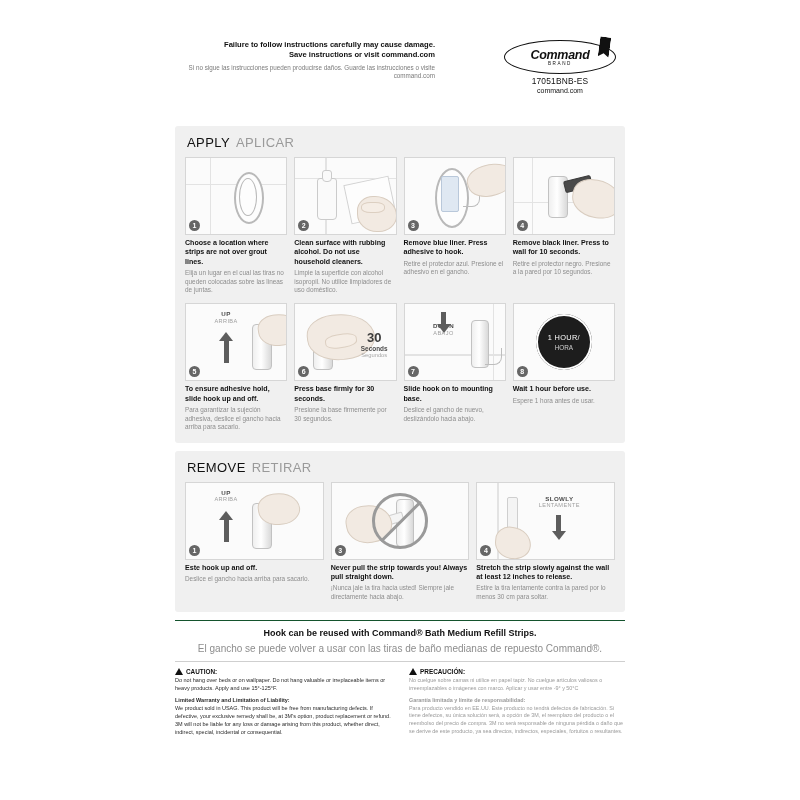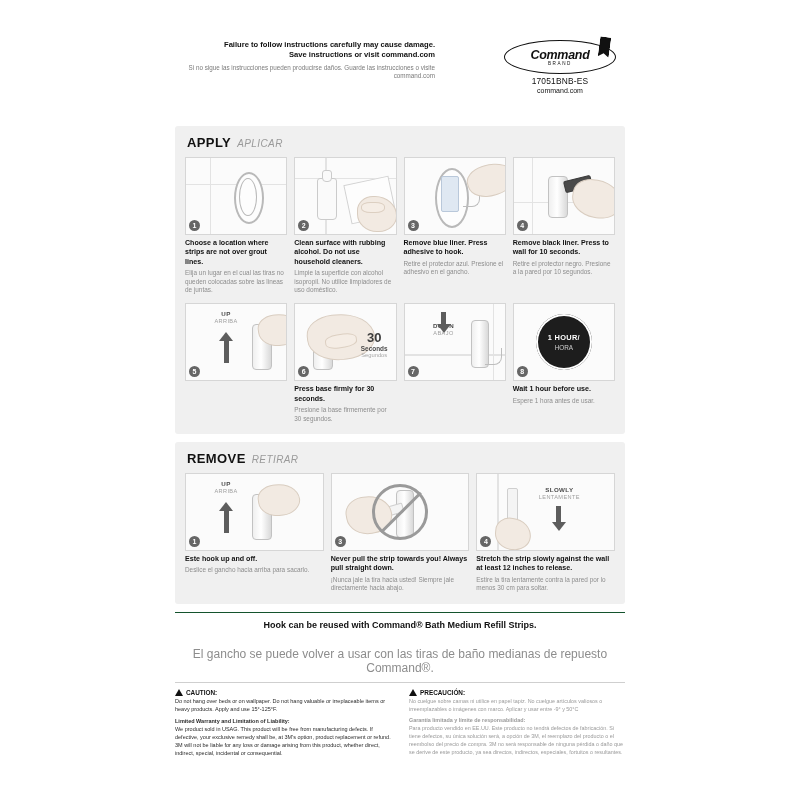--- a/index.html
+++ b/index.html
@@ -110,29 +110,28 @@
     margin-bottom: 8px;
   }
   .panel-title {
     margin: 0 0 7px 2px;
     display: flex;
     align-items: baseline;
     gap: 6px;
   }
   .panel-title .main {
     font-size: 13px;
-    font-weight: bold;
+    font-weight: normal;
     letter-spacing: 0.4px;
     color: #111;
   }
   .panel-title .sub {
-    font-size: 10px;
+    font-size: 13px;
     color: #9a9a9a;
     letter-spacing: 0.4px;
-    font-style: italic;
   }
 
   .row {
     display: flex;
     gap: 7px;
   }
   .row + .row { margin-top: 9px; }
   .step {
     width: 100%;
     flex: 1 1 0;
@@ -289,21 +288,21 @@
     background: #1d1d1d;
     color: #fff;
     display: flex;
     flex-direction: column;
     align-items: center;
     justify-content: center;
     box-shadow: 0 0 0 2px #fff inset;
   }
   .clock .t1 {
     font-size: 7.4px;
-    font-weight: bold;
+    font-weight: normal;
     letter-spacing: 0.3px;
     text-align: center;
     line-height: 1.15;
   }
   .clock .t2 {
     font-size: 6.4px;
     color: #cfcfcf;
     margin-top: 1px;
   }
   .secs {
@@ -344,23 +343,23 @@
     padding-top: 7px;
     text-align: center;
     margin-top: 2px;
   }
   .reuse-en {
     font-size: 9px;
     font-weight: bold;
     color: #111;
   }
   .reuse-es {
-    font-size: 12px;
+    font-size: 10px;
     color: #8d8d8d;
-    margin-top: 17px;
+    margin-top: 5px;
   }
   .rule {
     border: 0;
     border-top: 1px solid #cfcfcf;
     margin: 7px 0 6px 0;
   }
 
   
   .legal {
     display: flex;
@@ -499,20 +498,24 @@
           <div class="tile-bg"></div>
           <div class="lbl-small" style="left:20px;top:6px;width:40px;">
             <span>UP</span>
             <span class="es">ARRIBA</span>
           </div>
           <div class="arrow-up" style="left:33px;top:28px"></div>
           <div class="arrow-stem" style="left:37.5px;top:37px;height:22px"></div>
           <div class="hook-body" style="left:66px;top:20px;width:18px;height:44px"></div>
           <div class="hand" style="left:72px;top:10px;width:40px;height:30px;transform:rotate(-8deg)"></div>
           <div class="badge">5</div>
+        </div>
+        <div class="cap">
+          <div class="cap-en">To ensure adhesive hold, slide hook up and off.</div>
+          <div class="cap-es">Para garantizar la sujeción adhesiva, deslice el gancho hacia arriba para sacarlo.</div>
         </div>
       </div>
 
       <div class="step">
         <div class="imgbox">
           <div class="tile-bg"></div>
           <div class="hook-body" style="left:18px;top:24px;width:18px;height:40px"></div>
           <div class="hand" style="left:12px;top:10px;width:66px;height:44px;transform:rotate(-6deg)"></div>
           <div class="finger" style="left:30px;top:30px;width:30px;height:12px;transform:rotate(-8deg)"></div>
           <div class="badge">6</div>
@@ -536,20 +539,24 @@
           <div class="lbl-small" style="left:16px;top:18px;width:46px">
             <span>DOWN</span>
             <span class="es">ABAJO</span>
           </div>
           <div class="arrow-stem" style="left:36.5px;top:8px;height:12px"></div>
           <div class="arrow-down" style="left:32px;top:20px"></div>
           <div class="hook-body" style="left:66px;top:16px;width:16px;height:46px"></div>
           <div class="hook-arm" style="left:80px;top:44px;width:16px;height:16px"></div>
           <div class="badge">7</div>
         </div>
+        <div class="cap">
+          <div class="cap-en">Slide hook on to mounting base.</div>
+          <div class="cap-es">Deslice el gancho de nuevo, deslizándolo hacia abajo.</div>
+        </div>
       </div>
 
       <div class="step">
         <div class="imgbox">
           <div class="tile-bg"></div>
           <div class="clock">
             <div class="t1">1 HOUR/</div>
             <div class="t2">HORA</div>
           </div>
           <div class="badge">8</div>

